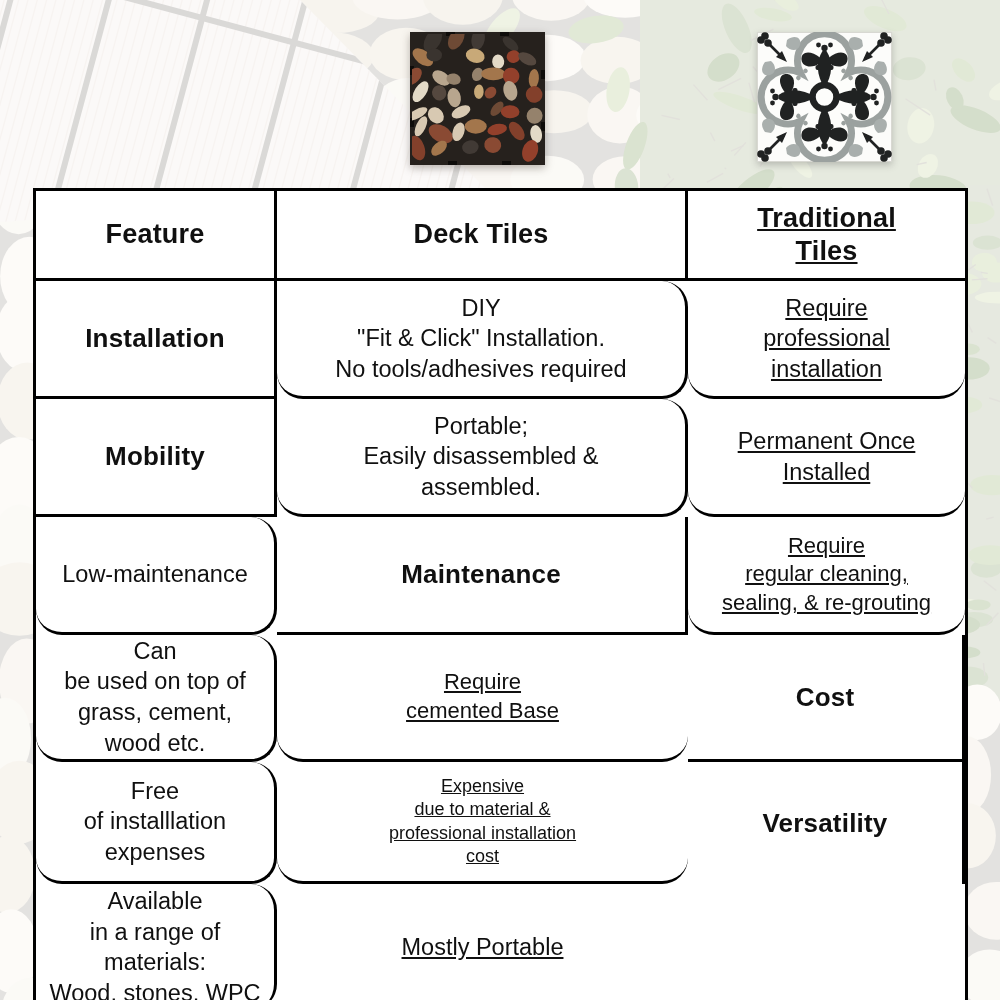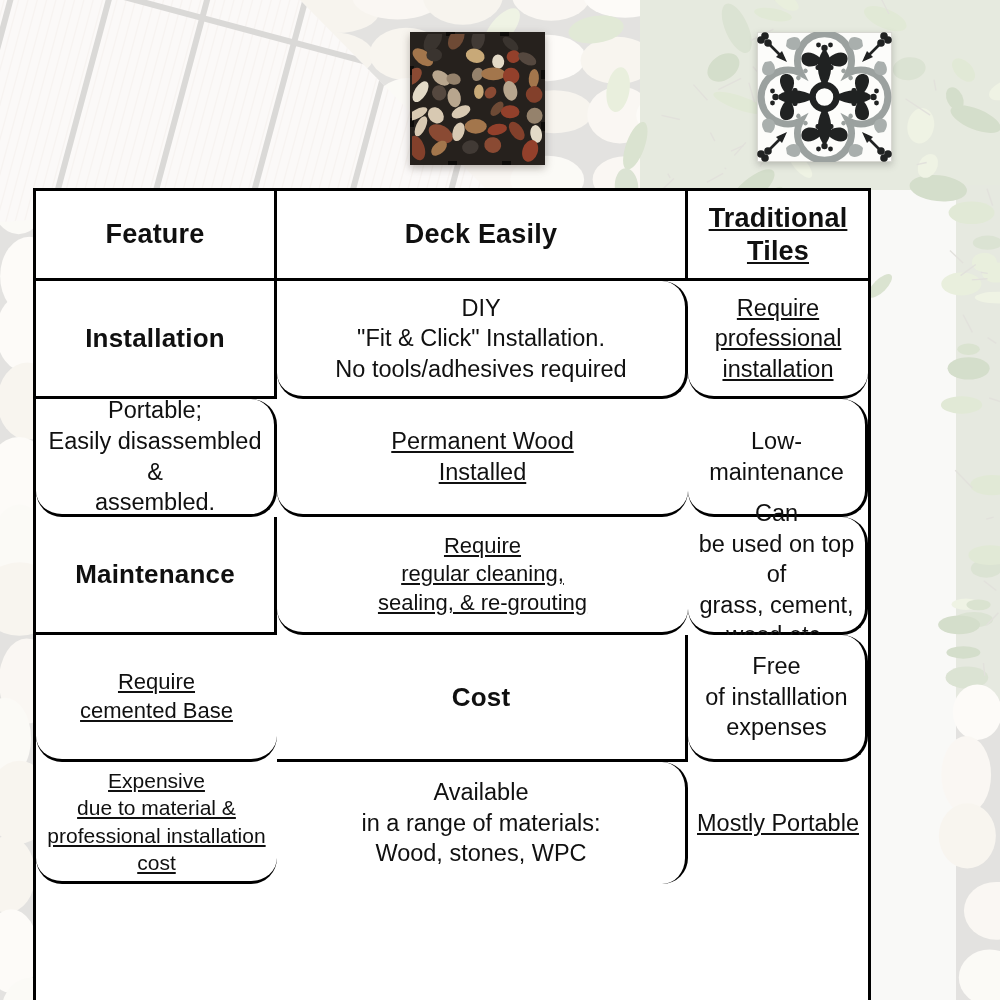--- a/index.html
+++ b/index.html
@@ -7,39 +7,39 @@
     width:1000px;height:1000px;overflow:hidden;position:relative;
     background:#ffffff;color:#101010;
     font-family:"Liberation Sans","DejaVu Sans",sans-serif;
   }
   #backdrop{position:absolute;left:0;top:0;width:1000px;height:1000px;z-index:0;}
   .product{position:absolute;z-index:2;line-height:0;}
   #deck-tile-photo{left:410px;top:32px;width:135px;height:133px;box-shadow:0 3px 8px rgba(60,50,40,.35);}
   #traditional-tile-photo{left:757px;top:32px;width:135px;height:130px;box-shadow:0 3px 7px rgba(60,60,60,.28);}
 
   #comparison-table{
-    position:absolute;left:33px;top:188px;width:838px;height:812px;z-index:3;
+    position:absolute;left:33px;top:188px;width:935px;height:812px;z-index:3;
     display:grid;box-sizing:border-box;
     grid-template-columns:241px 411px auto;
     grid-template-rows:90px 118px 118px 118px 127px 122px 1fr;
     border:3px solid #000;border-bottom:none;background:#fff;
   }
   .cell{
     box-sizing:border-box;background:#fff;
     border-right:3px solid #000;border-bottom:3px solid #000;
     display:flex;align-items:center;justify-content:center;
     text-align:center;white-space:pre-line;padding:2px 6px;
   }
   .cell.last-col{border-right:none;text-decoration:underline;}
   .cell.last-row{border-bottom:none;}
   .head{font-weight:bold;font-size:27px;line-height:1.22;letter-spacing:.2px;}
   .feat{font-weight:bold;font-size:26px;letter-spacing:.2px;}
   .val{font-size:23.5px;line-height:1.3;border-radius:26px;}
   .val.md{font-size:22px;line-height:1.3;}
-  .val.sm{font-size:21px;line-height:1.3;}
+  .val.sm{font-size:18px;line-height:1.3;}
 </style>
 </head>
 <body>
 
 <svg id="backdrop" width="1000" height="1000" viewBox="0 0 1000 1000">
   <defs>
     <clipPath id="wood-clip">
         <polygon points="0,0 300,0 485,188 0,222"></polygon>
       </clipPath>
   </defs>
@@ -447,36 +447,37 @@
       <use href="#corner"></use>
       <use href="#corner" transform="translate(135,0) scale(-1,1)"></use>
       <use href="#corner" transform="translate(0,130) scale(1,-1)"></use>
       <use href="#corner" transform="translate(135,130) scale(-1,-1)"></use>
     </g>
   </svg>
 </div>
 
 <div id="comparison-table">
   <div class="cell head">Feature</div>
-  <div class="cell head">Deck Easily</div>
+  <div class="cell head">Deck Tiles</div>
   <div class="cell head last-col">Traditional
 Tiles</div>
 
   <div class="cell feat">Installation</div>
   <div class="cell val">DIY
 "Fit &amp; Click" Installation.
 No tools/adhesives required</div>
   <div class="cell val last-col">Require
 professional
 installation</div>
 
+  <div class="cell feat">Mobility</div>
   <div class="cell val">Portable;
 Easily disassembled &amp;
 assembled.</div>
-  <div class="cell val last-col">Permanent Wood
+  <div class="cell val last-col">Permanent Once
 Installed</div>
 
   <div class="cell val">Low-maintenance</div>
   <div class="cell feat">Maintenance</div>
   <div class="cell val md last-col">Require
 regular cleaning,
 sealing, &amp; re-grouting</div>
 
   <div class="cell val">Can
 be used on top of
@@ -486,17 +487,18 @@
 cemented Base</div>
 
   <div class="cell feat">Cost</div>
   <div class="cell val">Free
 of installlation expenses</div>
   <div class="cell val sm last-col">Expensive
 due to material &amp;
 professional installation
 cost</div>
 
+  <div class="cell feat last-row">Versatility</div>
   <div class="cell val last-row">Available
 in a range of materials:
 Wood, stones, WPC</div>
   <div class="cell val last-col last-row">Mostly Portable</div>
 </div>
 
 </body></html>

